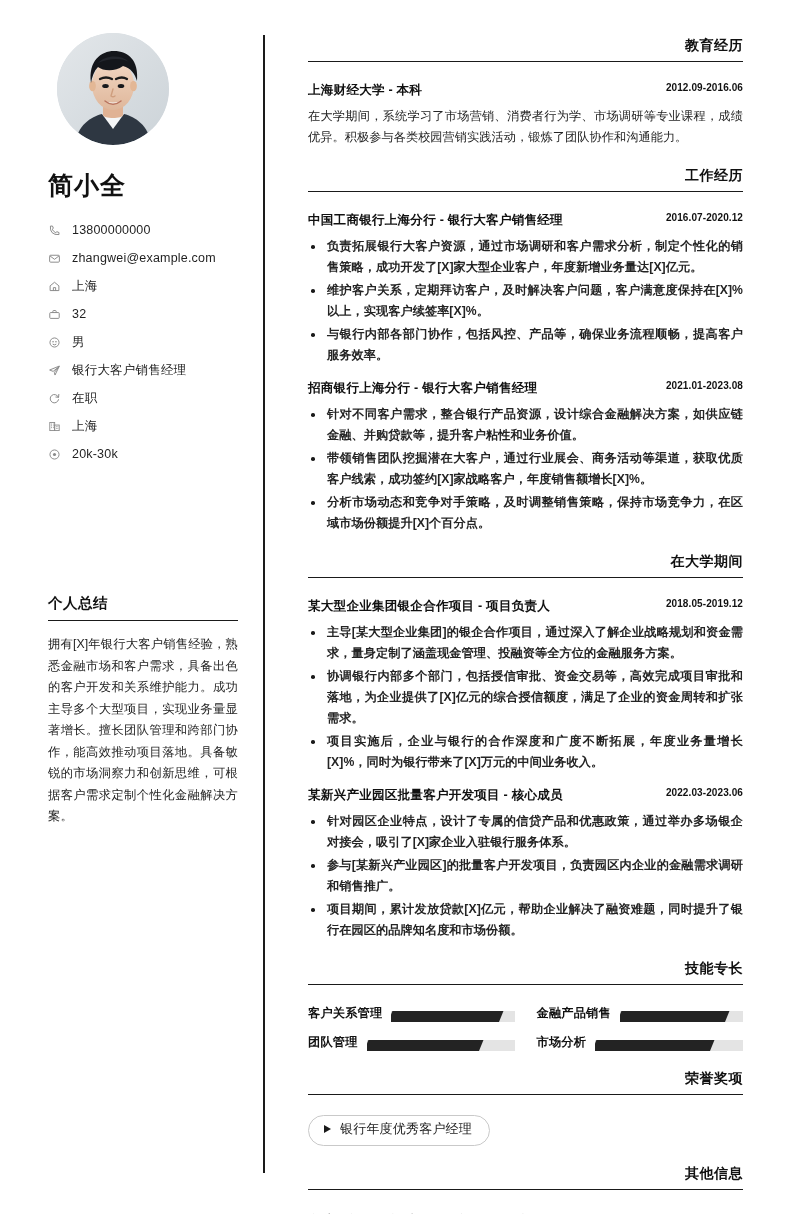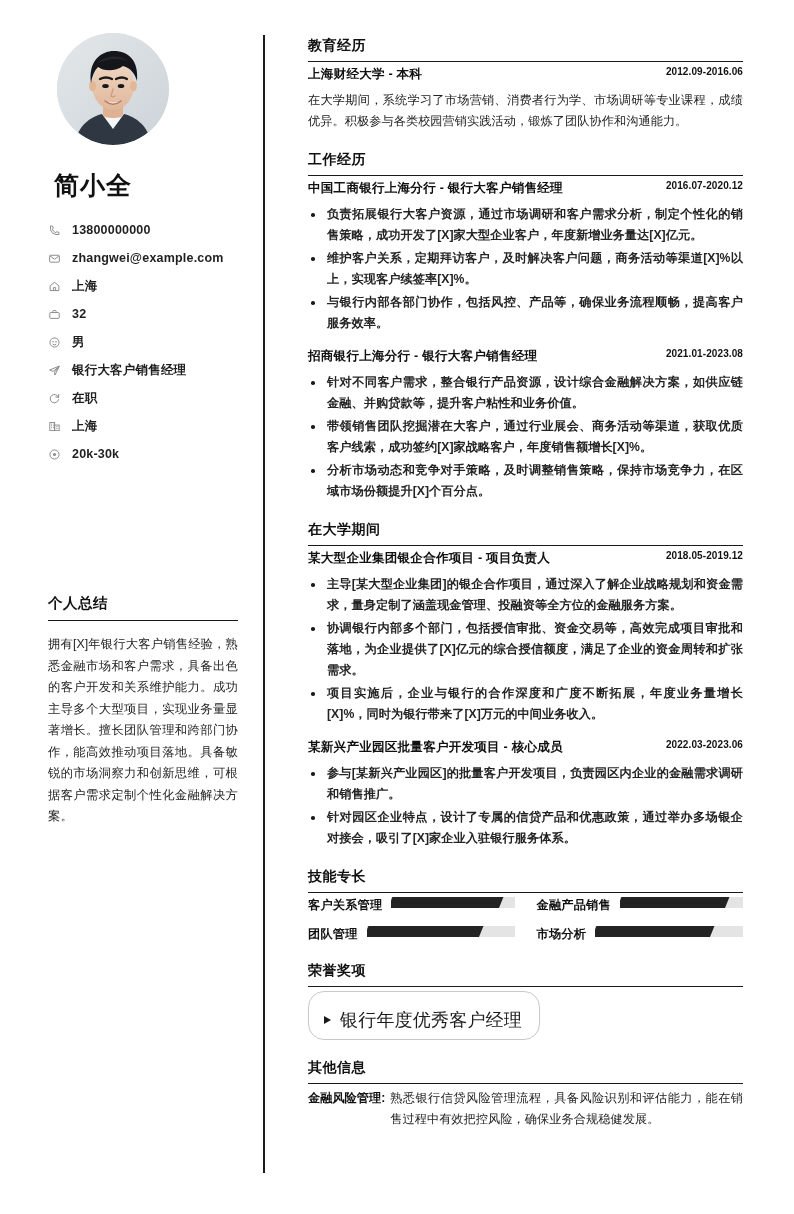--- a/index.html
+++ b/index.html
@@ -49,25 +49,25 @@
     margin: 5px 0 0 11px;
     background: #d8dde2;
     position: relative;
   }
   .avatar-svg { display: block; width: 112px; height: 112px; }
 
   .person-name {
     font-size: 25px;
     font-weight: bold;
     letter-spacing: 1px;
-    margin: 24px 0 14px 8px;
-    color: #111;
-  }
-
-  .contact-list { list-style: none; margin: 0 0 4px 2px; font-weight: bold; }
+    margin: 24px 0 14px 2px;
+    color: #111;
+  }
+
+  .contact-list { list-style: none; margin: 0 0 4px 2px; }
 
   .contact-item {
     display: flex;
     align-items: center;
     height: 28px;
     font-size: 12.5px;
     color: #1f1f1f;
   }
   .contact-icon {
     width: 20px;
@@ -107,22 +107,23 @@
   }
 
   .section { margin-bottom: 19px; }
 
   .section-head {
     font-size: 14px;
     font-weight: bold;
     color: #111;
     padding-bottom: 6px;
     border-bottom: 1.6px solid #1a1a1a;
-    margin-bottom: 4px;
+    margin-bottom: 20px;
     letter-spacing: .5px;
+    text-align: right;
   }
 
   .entry { margin-bottom: 14px; }
   .entry:last-child { margin-bottom: 0; }
 
   .entry-head {
     display: flex;
     justify-content: space-between;
     align-items: flex-start;
     margin-bottom: 7px;
@@ -173,21 +174,21 @@
   }
 
   
   .skills-grid {
     display: grid;
     grid-template-columns: 1fr 1fr;
     column-gap: 22px;
     row-gap: 12px;
     margin-bottom: 3px;
   }
-  .skill-row { display: flex; align-items: flex-start; }
+  .skill-row { display: flex; align-items: flex-end; }
   .skill-label {
     font-size: 12.2px;
     font-weight: bold;
     color: #111;
     white-space: nowrap;
     margin-right: 9px;
     letter-spacing: .2px;
   }
   .skill-track {
     position: relative;
@@ -206,22 +207,22 @@
   }
 
   
   .award-list { display: flex; flex-wrap: wrap; gap: 10px; }
   .award-pill {
     display: inline-flex;
     align-items: center;
     gap: 9px;
     border: 1.1px solid #c9c9c9;
     border-radius: 16px;
-    padding: 16px 17px 7px 15px;
-    font-size: 18px;
+    padding: 4px 17px 7px 15px;
+    font-size: 13px;
     color: #1c1c1c;
     background: #fff;
     letter-spacing: .2px;
   }
   .award-tri {
     width: 0; height: 0;
     border-left: 7px solid #1a1a1a;
     border-top: 4.5px solid transparent;
     border-bottom: 4.5px solid transparent;
   }
@@ -421,21 +422,21 @@
     <section class="section">
       <div class="section-head">工作经历</div>
 
       <div class="entry">
         <div class="entry-head">
           <span class="entry-title">中国工商银行上海分行 - 银行大客户销售经理</span>
           <span class="entry-date">2016.07-2020.12</span>
         </div>
         <ul class="bullets">
           <li>负责拓展银行大客户资源，通过市场调研和客户需求分析，制定个性化的销售策略，成功开发了[X]家大型企业客户，年度新增业务量达[X]亿元。</li>
-          <li>维护客户关系，定期拜访客户，及时解决客户问题，商务活动等渠道[X]%以上，实现客户续签率[X]%。</li>
+          <li>维护客户关系，定期拜访客户，及时解决客户问题，客户满意度保持在[X]%以上，实现客户续签率[X]%。</li>
           <li>与银行内部各部门协作，包括风控、产品等，确保业务流程顺畅，提高客户服务效率。</li>
         </ul>
       </div>
 
       <div class="entry">
         <div class="entry-head">
           <span class="entry-title">招商银行上海分行 - 银行大客户销售经理</span>
           <span class="entry-date">2021.01-2023.08</span>
         </div>
         <ul class="bullets">
@@ -460,22 +461,23 @@
           <li>项目实施后，企业与银行的合作深度和广度不断拓展，年度业务量增长[X]%，同时为银行带来了[X]万元的中间业务收入。</li>
         </ul>
       </div>
 
       <div class="entry">
         <div class="entry-head">
           <span class="entry-title">某新兴产业园区批量客户开发项目 - 核心成员</span>
           <span class="entry-date">2022.03-2023.06</span>
         </div>
         <ul class="bullets">
+          <li>针对园区企业特点，设计了专属的信贷产品和优惠政策，通过举办多场银企对接会，吸引了[X]家企业入驻银行服务体系。</li>
           <li>参与[某新兴产业园区]的批量客户开发项目，负责园区内企业的金融需求调研和销售推广。</li>
-          <li>针对园区企业特点，设计了专属的信贷产品和优惠政策，通过举办多场银企对接会，吸引了[X]家企业入驻银行服务体系。</li>
+          <li>项目期间，累计发放贷款[X]亿元，帮助企业解决了融资难题，同时提升了银行在园区的品牌知名度和市场份额。</li>
         </ul>
       </div>
     </section>
 
     <section class="section">
       <div class="section-head">技能专长</div>
       <div class="skills-grid">
 
         <div class="skill-row">
           <span class="skill-label">客户关系管理</span>

